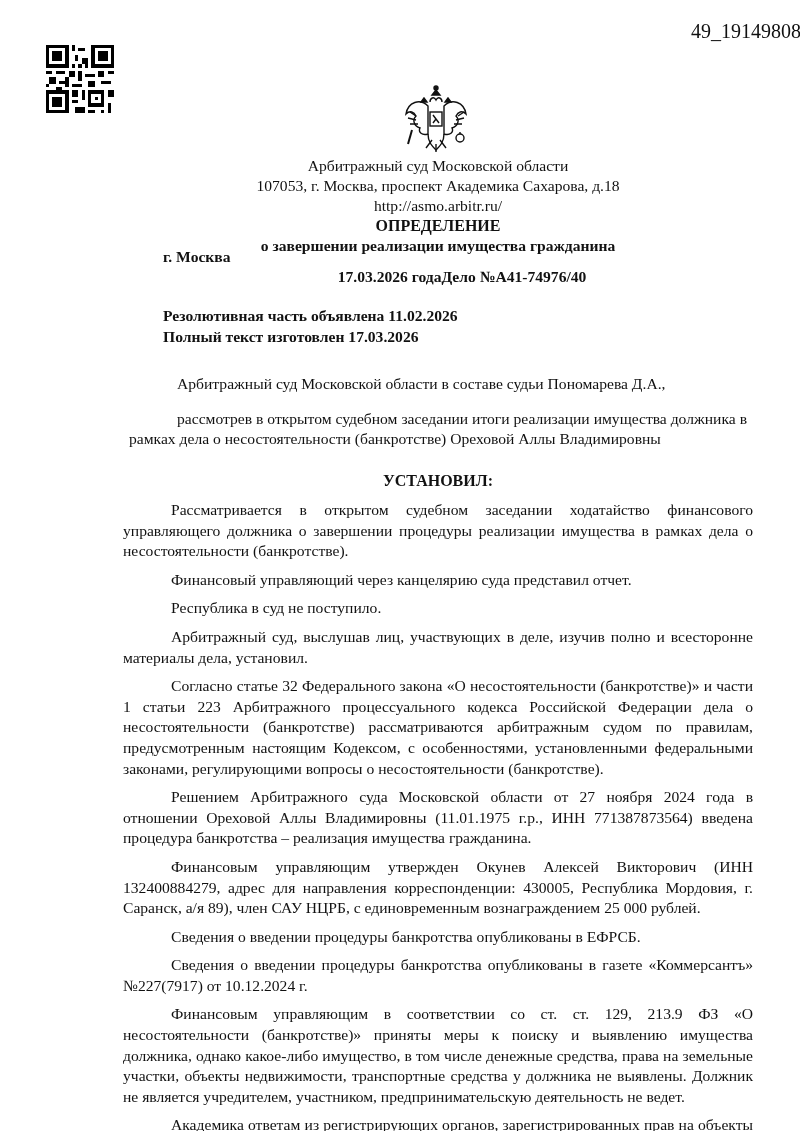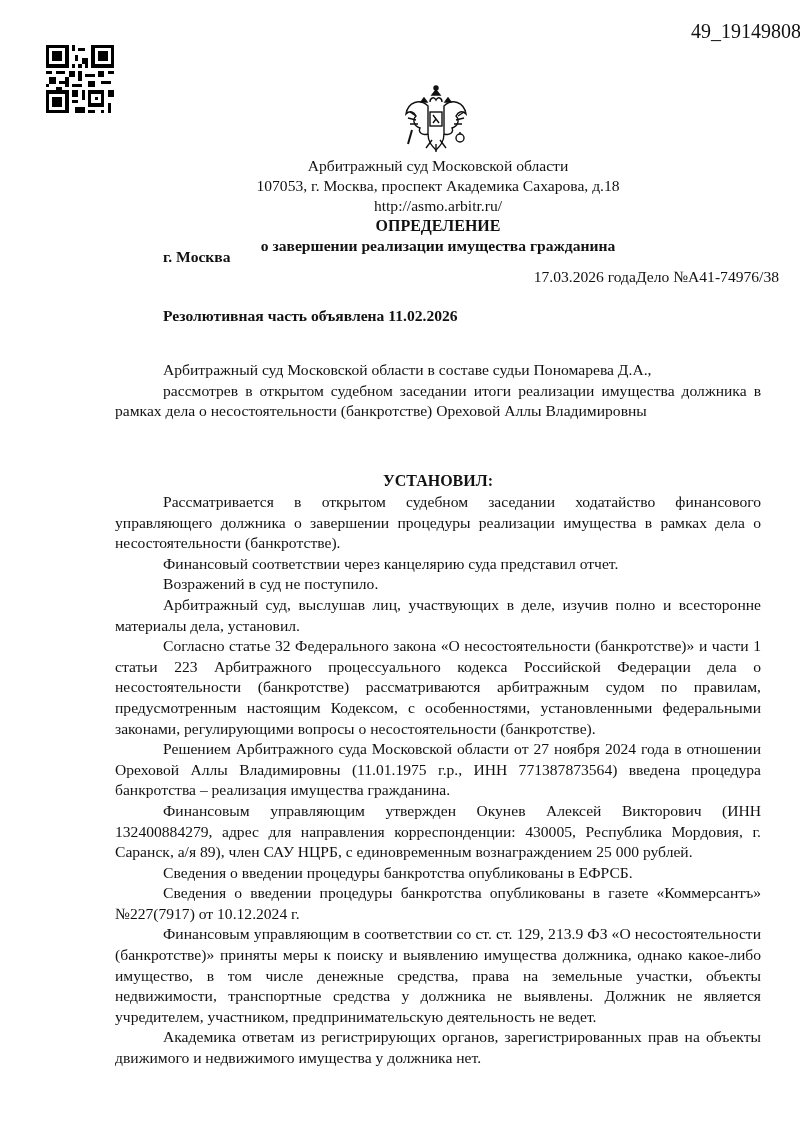--- a/index.html
+++ b/index.html
@@ -9,27 +9,27 @@
     color: #111111; font-size: 15.6px;
   }
   .doc-id { position: absolute; top: 20px; left: 651px; font-size: 20px; margin-left: 40px; }
   .qr { position: absolute; top: 45px; left: 46px; width: 68px; height: 68px; }
   .emblem { position: absolute; top: 84px; left: 402px; width: 68px; height: 72px; }
   .header { position: absolute; top: 156px; left: 0; width: 876px; text-align: center; line-height: 20px; }
   .header .title, .header .subtitle { font-weight: bold; }
   .header .title { font-size: 16px; }
   .header .subtitle { font-size: 15.6px; }
   .city { position: absolute; top: 248px; left: 163px; font-weight: bold; }
-  .dateline { position: absolute; top: 268px; left: 181px; width: 598px; display: flex; justify-content: flex-end; }
+  .dateline { position: absolute; top: 268px; left: 163px; width: 598px; display: flex; justify-content: center; font-weight: bold; }
   .meta { position: absolute; top: 305px; left: 163px; line-height: 21px; font-weight: bold; }
   .intro { position: absolute; top: 360px; left: 115px; width: 646px; line-height: 20.6px; }
-  .intro p { margin: 0; text-indent: 48px; text-align: justify; text-align-last: left; }
+  .intro p { margin: 14px; text-indent: 48px; text-align: justify; text-align-last: left; }
   .established { position: absolute; top: 472px; left: 0; width: 876px; text-align: center; font-weight: bold; font-size: 16px; }
   .body-text { position: absolute; top: 492px; left: 115px; width: 646px; line-height: 20.6px; }
-  .body-text p { margin: 0; text-indent: 48px; text-align: justify; }
+  .body-text p { margin: 8px; text-indent: 48px; text-align: justify; }
 </style>
 </head>
 <body>
 
 <div class="doc-id">49_19149808</div>
 
 <div class="qr">
   <svg width="68" height="68" viewBox="0 0 21 21" shape-rendering="crispEdges">
     <rect width="21" height="21" fill="#fff"></rect>
     <g fill="#000">
@@ -104,38 +104,39 @@
   <div>Арбитражный суд Московской области</div>
   <div>107053,  г. Москва, проспект Академика Сахарова, д.18</div>
   <div>http://asmo.arbitr.ru/</div>
   <div class="title">ОПРЕДЕЛЕНИЕ</div>
   <div class="subtitle">о завершении реализации имущества гражданина</div>
 </div>
 
 <div class="city">г. Москва</div>
 <div class="dateline">
   <span>17.03.2026 года</span>
-  <span>Дело №А41-74976/38</span>
+  <span>Дело №А41-74976/40</span>
 </div>
 
 <div class="meta">
   <div>Резолютивная часть объявлена 11.02.2026</div>
+  <div>Полный текст изготовлен 17.03.2026</div>
 </div>
 
 <div class="intro">
   <p>Арбитражный суд Московской области в составе судьи Пономарева Д.А.,</p>
   <p>рассмотрев в открытом судебном заседании итоги реализации  имущества должника в рамках дела о несостоятельности (банкротстве) Ореховой Аллы Владимировны</p>
 </div>
 
 <div class="established">УСТАНОВИЛ:</div>
 
 <div class="body-text">
   <p>Рассматривается в открытом судебном заседании ходатайство финансового управляющего должника о завершении процедуры реализации имущества в рамках дела о несостоятельности (банкротстве).</p>
-  <p>Финансовый соответствии через канцелярию суда представил отчет.</p>
-  <p>Возражений в суд не поступило.</p>
+  <p>Финансовый управляющий через канцелярию суда представил отчет.</p>
+  <p>Республика в суд не поступило.</p>
   <p>Арбитражный суд, выслушав лиц, участвующих в деле, изучив полно и всесторонне материалы дела, установил.</p>
   <p>Согласно статье 32 Федерального закона «О несостоятельности (банкротстве)» и части 1 статьи 223 Арбитражного процессуального кодекса Российской Федерации дела о несостоятельности (банкротстве) рассматриваются арбитражным судом по правилам, предусмотренным настоящим Кодексом, с особенностями, установленными федеральными законами, регулирующими вопросы о несостоятельности (банкротстве).</p>
   <p>Решением Арбитражного суда Московской области от 27 ноября 2024 года в отношении Ореховой Аллы Владимировны (11.01.1975 г.р., ИНН 771387873564) введена процедура банкротства – реализация имущества гражданина.</p>
   <p>Финансовым управляющим утвержден Окунев Алексей Викторович (ИНН 132400884279, адрес для направления корреспонденции: 430005, Республика Мордовия, г. Саранск, а/я 89), член САУ НЦРБ, с единовременным вознаграждением 25 000 рублей.</p>
   <p>Сведения о введении процедуры банкротства опубликованы в ЕФРСБ.</p>
   <p>Сведения о введении процедуры банкротства опубликованы в газете  «Коммерсантъ» №227(7917) от 10.12.2024 г.</p>
   <p>Финансовым управляющим в соответствии со ст. ст. 129, 213.9 ФЗ «О несостоятельности (банкротстве)» приняты меры к поиску и выявлению имущества должника, однако какое-либо имущество, в том числе денежные средства, права на земельные участки, объекты недвижимости, транспортные средства у должника не выявлены. Должник не является учредителем, участником, предпринимательскую деятельность не ведет.</p>
   <p>Академика ответам из регистрирующих органов, зарегистрированных прав на объекты движимого и недвижимого имущества у должника нет.</p>
 </div>
 

